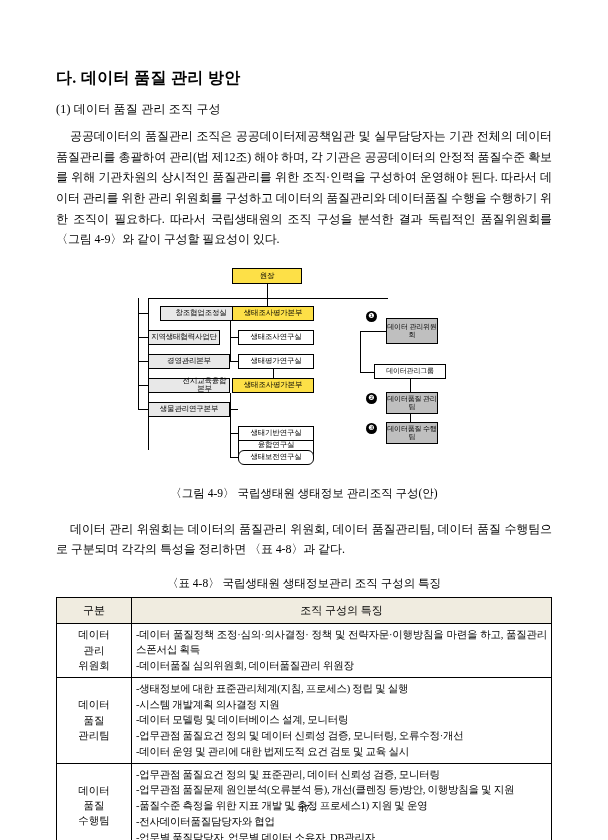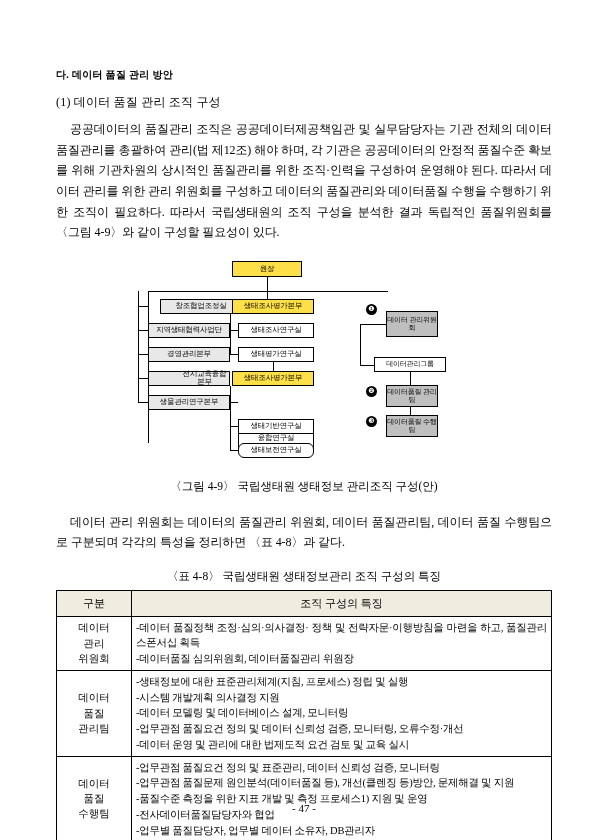--- a/index.html
+++ b/index.html
@@ -18,21 +18,21 @@
   .page {
     position: absolute;
     left: 0; top: 0;
     width: 608px;
     height: 840px;
     box-sizing: border-box;
     padding: 60px 56px 40px 56px;
   }
 
   .heading {
-    font-size: 10px;
+    font-size: 16px;
     font-weight: bold;
     letter-spacing: 0.3px;
     margin: 8px 0 12px 0;
   }
   .subheading {
     font-size: 12px;
     margin: 0 0 8px 0;
     letter-spacing: 0.2px;
   }
   p.body-text {
@@ -167,21 +167,21 @@
 
       <div class="fline hline" style="left:44px; top:30px; width:240px;"></div>
 
       <div class="fline vline" style="left:44px; top:30px; height:152px;"></div>
 
       <div class="fline vline" style="left:163px; top:30px; height:8px;"></div>
 
       <div class="fbox" style="left:56px; top:38px; width:82px; height:15px;">창조협업조정실</div>
       <div class="fline hline" style="left:34px; top:45px; width:10px;"></div>
 
-      <div class="fbox" style="left:44px; top:62px; width:82px; height:15px;">지역생태협력사업단</div>
+      <div class="fbox" style="left:44px; top:62px; width:72px; height:15px;">지역생태협력사업단</div>
       <div class="fline hline" style="left:34px; top:69px; width:10px;"></div>
 
       <div class="fbox" style="left:44px; top:86px; width:82px; height:15px;">경영관리본부</div>
       <div class="fline hline" style="left:34px; top:93px; width:10px;"></div>
 
       <div class="fbox" style="left:44px; top:110px; width:82px; height:15px;padding-left:31px;">전시교육융합본부</div>
       <div class="fline hline" style="left:34px; top:117px; width:10px;"></div>
 
       <div class="fbox" style="left:44px; top:134px; width:82px; height:15px;">생물관리연구본부</div>
       <div class="fline hline" style="left:34px; top:141px; width:10px;"></div>
@@ -262,21 +262,21 @@
         </td>
       </tr>
       <tr>
         <td class="label-cell">
           <div>데이터</div>
           <div>품질</div>
           <div>수행팀</div>
         </td>
         <td class="content-cell">
           <div>-업무관점 품질요건 정의 및 표준관리, 데이터 신뢰성 검증, 모니터링</div>
-          <div>-업무관점 품질문제 원인분석(데이터품질 등), 개선(클렌징 등)방안, 문제해결 및 지원</div>
+          <div>-업무관점 품질문제 원인분석(오류분석 등), 개선(클렌징 등)방안, 이행방침을 및 지원</div>
           <div>-품질수준 측정을 위한 지표 개발 및 측정 프로세스1) 지원 및 운영</div>
           <div>-전사데이터품질담당자와 협업</div>
           <div>-업무별 품질담당자, 업무별 데이터 소유자, DB관리자</div>
         </td>
       </tr>
     </tbody>
   </table>
 
   <div class="page-number">- 47 -</div>
 </div>

